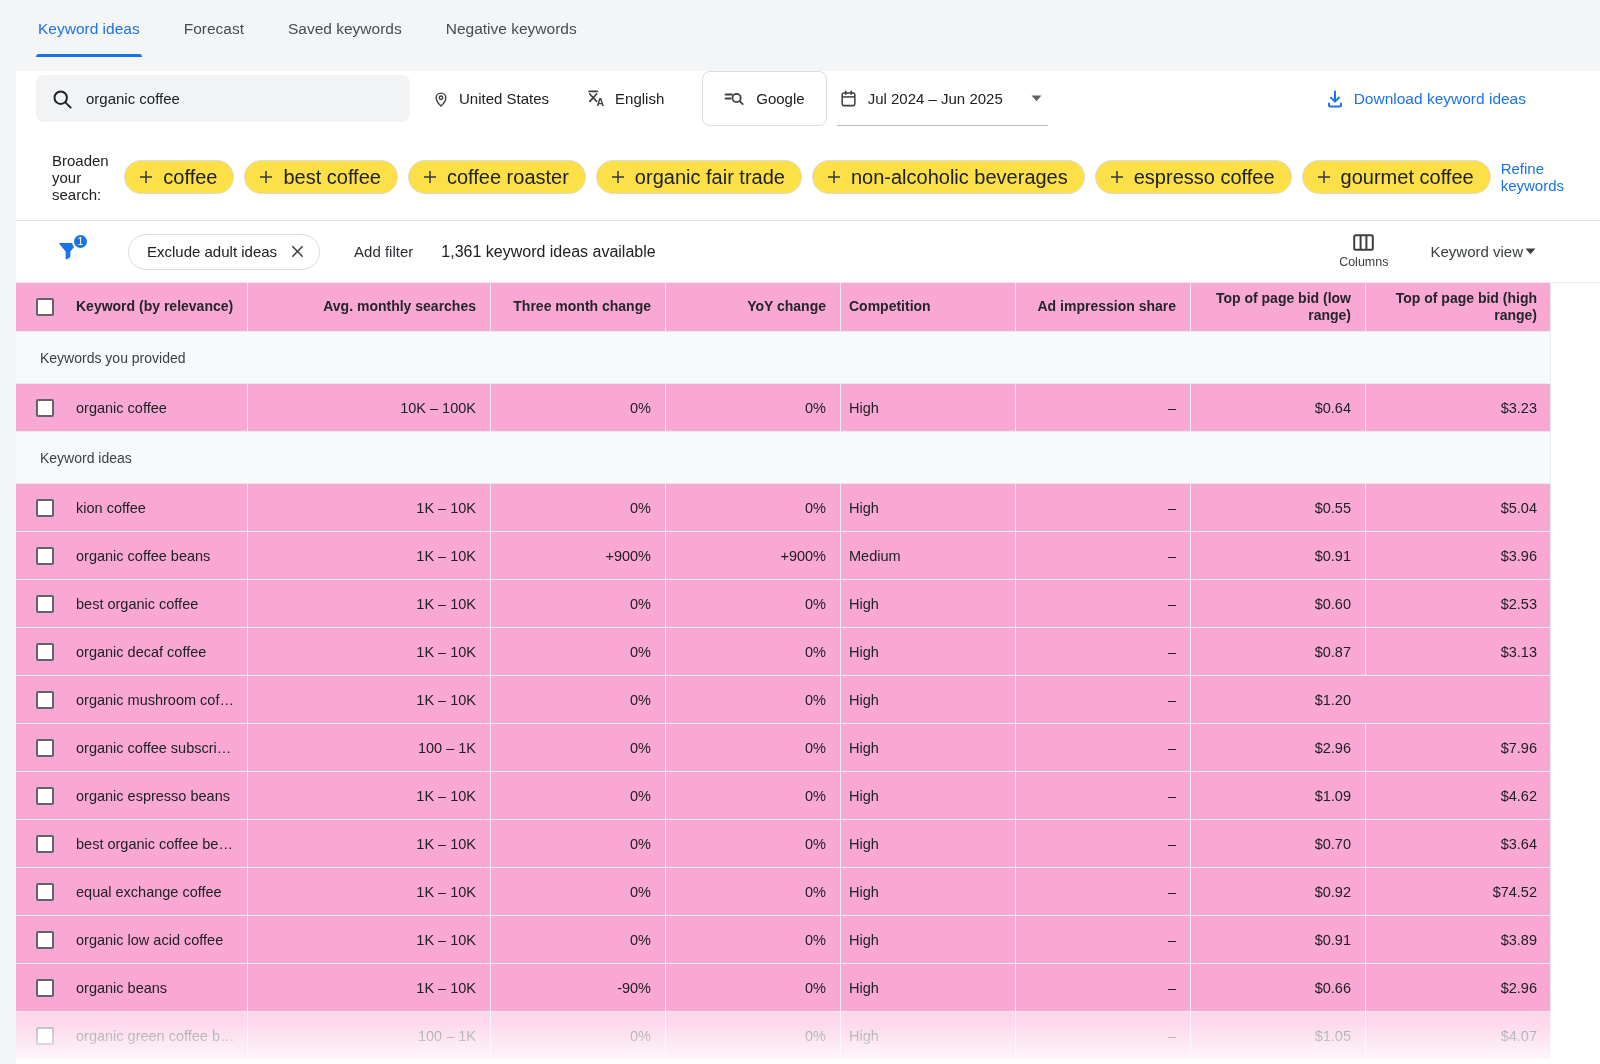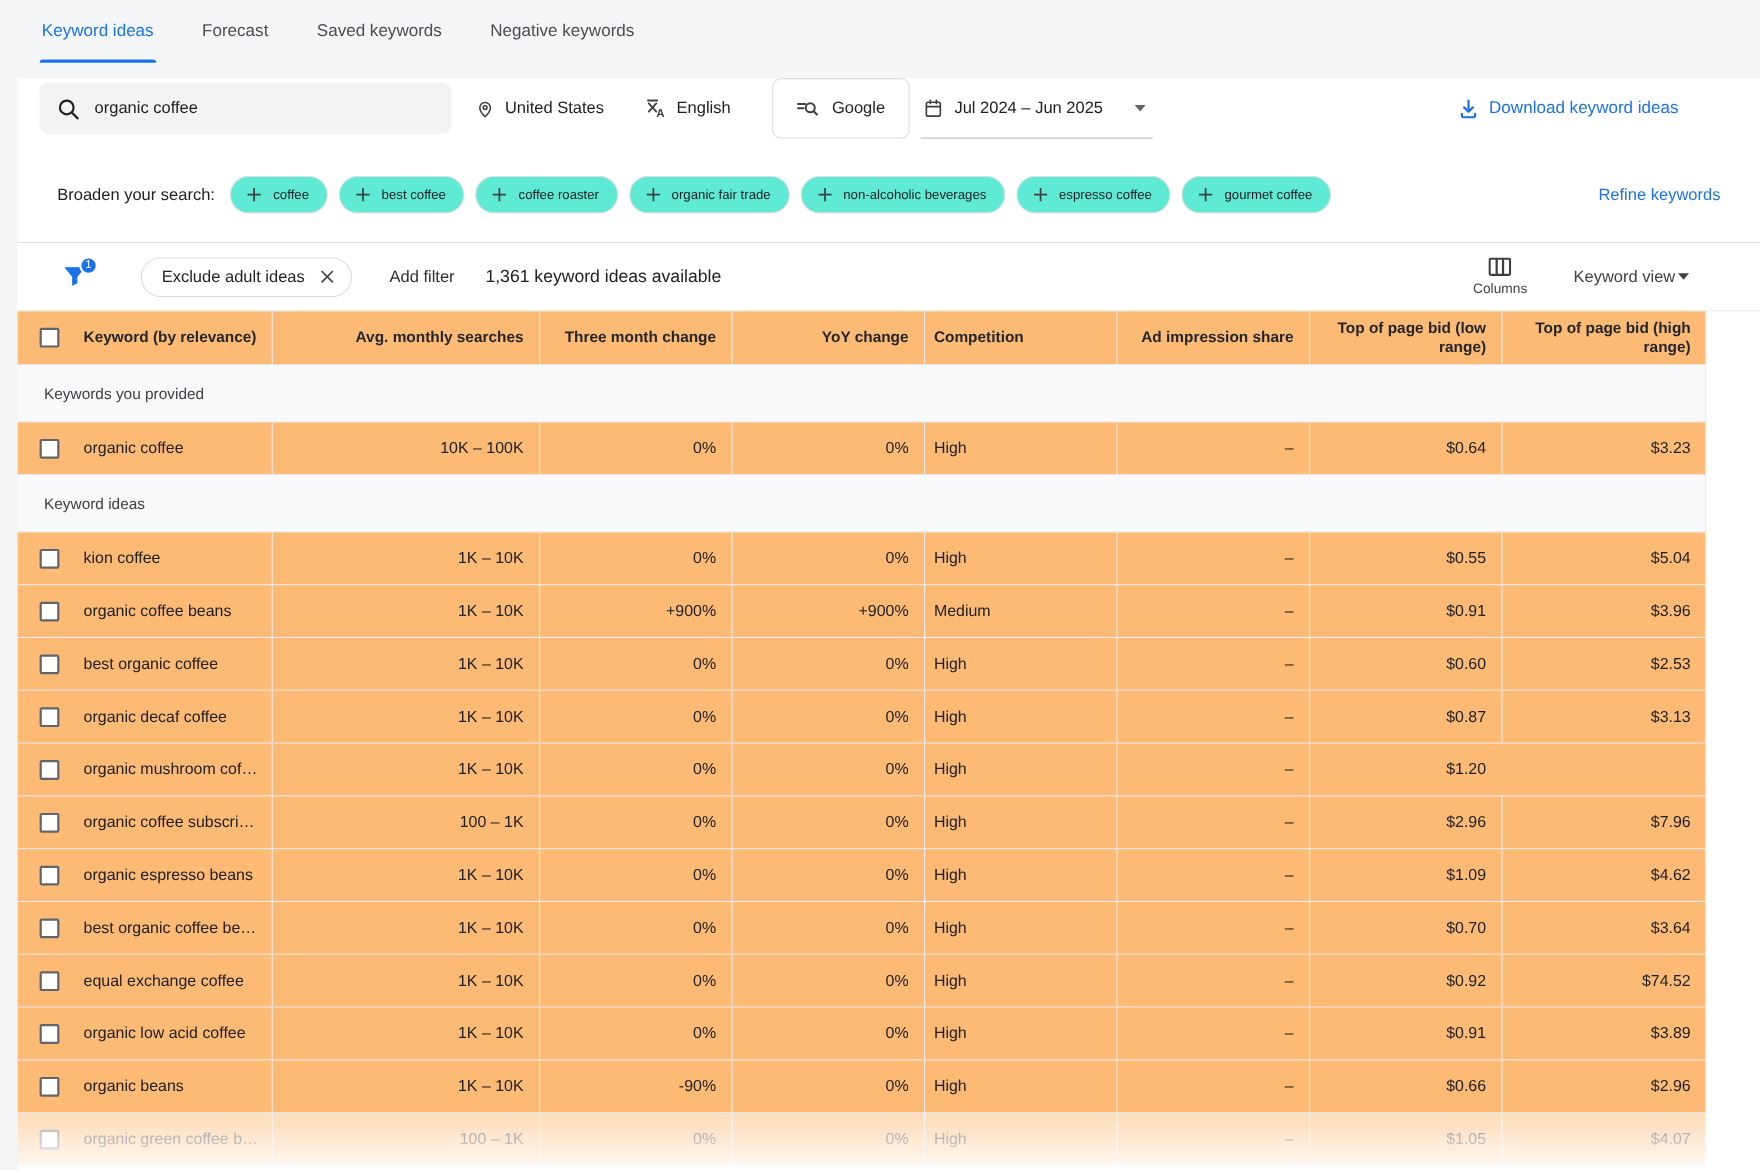--- a/index.html
+++ b/index.html
@@ -36,36 +36,36 @@
   .meta{display:flex;align-items:center;gap:9px;font-size:15px;color:var(--text);}
   .meta.loc{margin-left:22px;}
   .meta.lang{margin-left:38px;}
   .network-box{margin-left:38px;height:55px;border:1px solid var(--chip-border);border-radius:8px;display:flex;align-items:center;gap:12px;padding:0 21px;font-size:15px;color:var(--text);}
   .date{margin-left:10px;height:55px;display:flex;align-items:center;gap:10px;padding:0 6px 0 2px;border-bottom:1px solid #b7bbc0;font-size:15px;color:var(--text);}
   .date .arrow{margin-left:18px;}
   .download{margin-left:auto;margin-right:38px;display:flex;align-items:center;gap:9px;color:var(--accent);font-size:15.5px;font-weight:500;cursor:pointer;}
 
   .broaden-row{display:flex;align-items:center;gap:10px;margin:34px 36px 0 36px;height:34px;}
   .broaden-label{font-size:15px;color:var(--text);margin-right:4px;}
-  .chip{height:34px;border:1px solid var(--chip-border);border-radius:17px;display:flex;align-items:center;gap:9px;padding:0 16px 0 13px;font-size:12px;color:var(--text);background:#5eead4;cursor:pointer;white-space:nowrap;}
+  .chip{height:34px;border:1px solid var(--chip-border);border-radius:17px;display:flex;align-items:center;gap:9px;padding:0 16px 0 13px;font-size:20px;color:var(--text);background:#fde047;cursor:pointer;white-space:nowrap;}
   .refine{margin-left:auto;color:var(--accent);font-size:15px;font-weight:500;cursor:pointer;}
 
   
   .toolbar{height:62px;display:flex;align-items:center;padding:0 64px 0 40px;border-bottom:1px solid var(--row-border);background:#fff;}
   .funnel-wrap{position:relative;width:26px;height:26px;cursor:pointer;}
   .funnel-badge{position:absolute;top:-6px;right:-7px;width:17px;height:17px;border-radius:50%;background:var(--accent);border:2px solid #fff;color:#fff;font-size:10.5px;display:flex;align-items:center;justify-content:center;}
   .exclude-chip{margin-left:46px;height:36px;border:1px solid var(--chip-border);border-radius:18px;display:flex;align-items:center;gap:13px;padding:0 14px 0 18px;font-size:15px;color:var(--text);cursor:pointer;}
   .addfilter{margin-left:34px;font-size:15px;color:#2a2d31;cursor:pointer;}
   .count{margin-left:28px;font-size:16px;color:var(--text);}
   .columns-btn{margin-left:auto;display:flex;flex-direction:column;align-items:center;gap:4px;color:var(--text2);font-size:12.5px;cursor:pointer;}
   .view-btn{margin-left:42px;display:flex;align-items:center;gap:2px;font-size:15px;color:var(--text2);cursor:pointer;}
 
   
   .table{width:1535px;background:#fff;}
-  .thead,.trow{display:grid;grid-template-columns:var(--cols);border-bottom:1px solid var(--row-border);border-right:1px solid var(--row-border);background:#fdba74;}
+  .thead,.trow{display:grid;grid-template-columns:var(--cols);border-bottom:1px solid var(--row-border);border-right:1px solid var(--row-border);background:#f9a8d4;}
   .thead{height:49px;}
   .trow{height:48px;}
   .hc,.cell{display:flex;align-items:center;min-width:0;}
   .hc + .hc, .cell + .cell{border-left:1px solid var(--row-border);}
   .hc{font-size:14px;font-weight:700;color:#23262a;line-height:1.25;}
   .hc.kw{padding-left:20px;gap:22px;}
   .hc.num{justify-content:flex-end;text-align:right;padding-right:14px;padding-left:10px;}
   .hc.comp{padding-left:8px;}
   .cell{font-size:14.5px;color:var(--text);}
   .cell.kw{padding-left:20px;gap:22px;}

